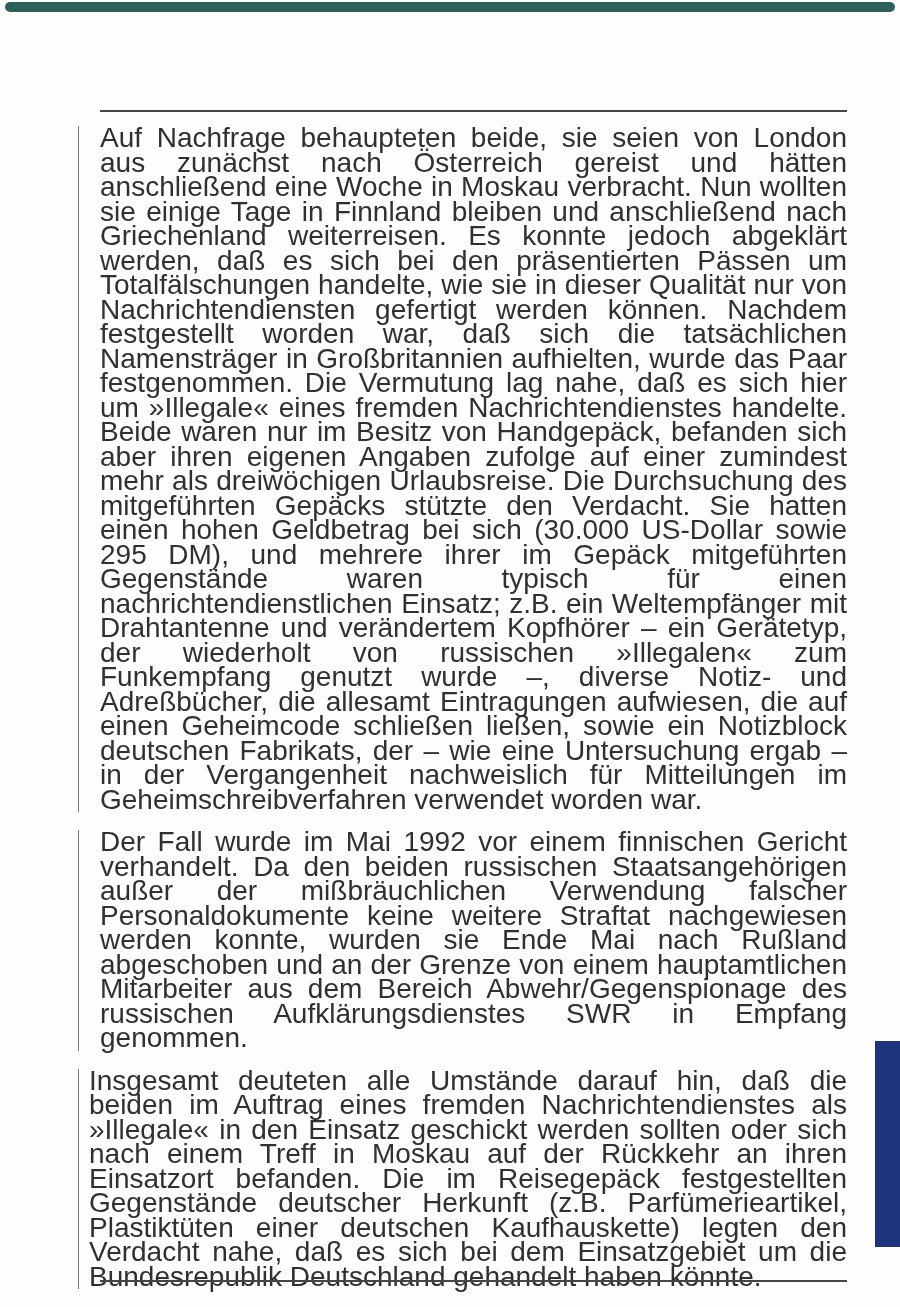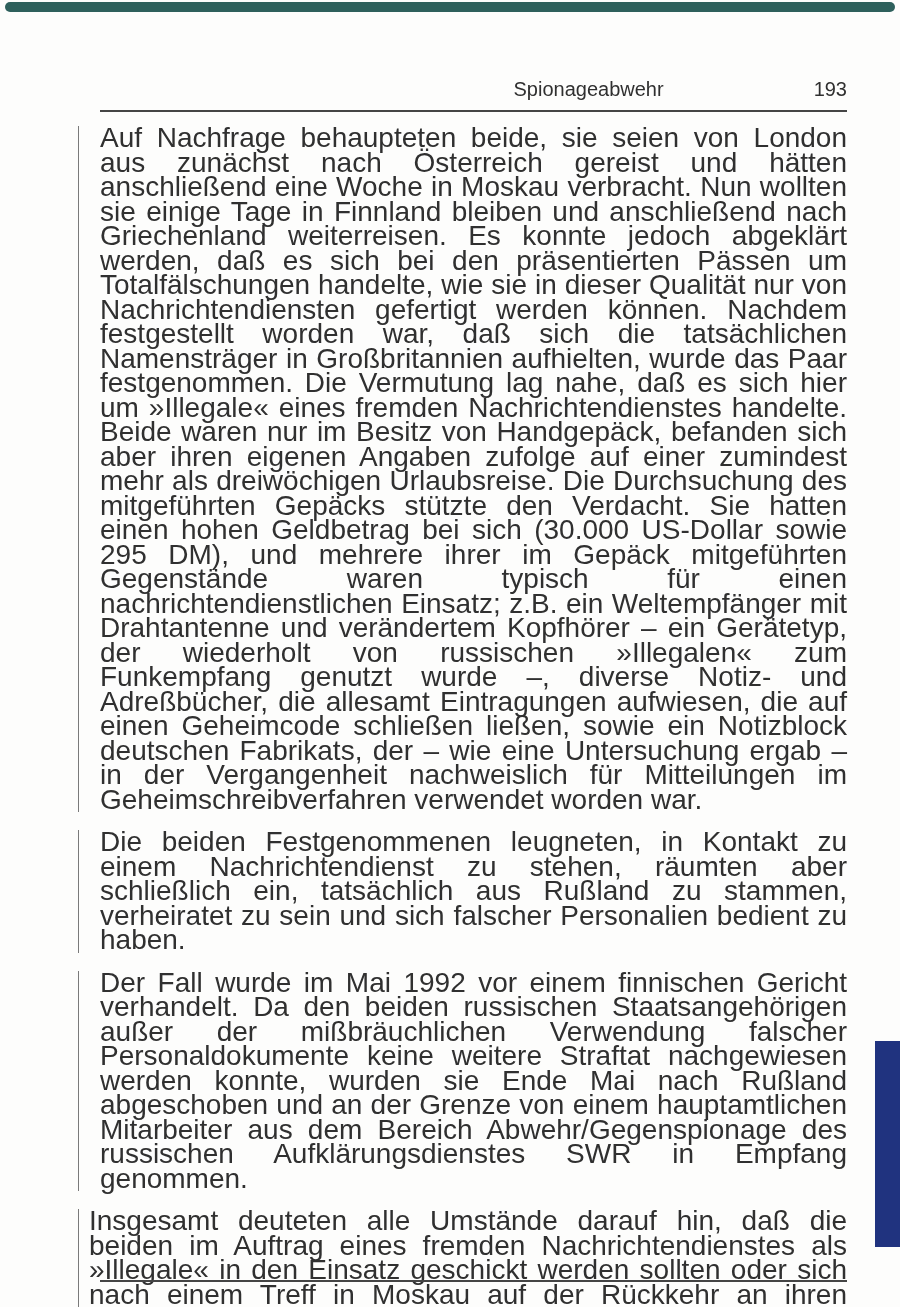--- a/index.html
+++ b/index.html
@@ -89,30 +89,25 @@
     background: var(--thumb-tab, #20337f);
   }
 </style>
 </head>
 <body>
 
 <div class="page">
 
   <div class="top-bar"></div>
 
-  <div class="header-row">
-    <span class="header-title">Spionageabwehr</span>
-    <span class="page-number">193</span>
-  </div>
 
   <div class="header-rule"></div>
 
   <div class="text-block">
     <p class="para">Auf Nachfrage behaupteten beide, sie seien von London aus zunächst nach Österreich gereist und hätten anschließend eine Woche in Moskau verbracht. Nun wollten sie einige Tage in Finnland bleiben und anschließend nach Griechenland weiterreisen. Es konnte jedoch abgeklärt werden, daß es sich bei den präsentierten Pässen um Totalfälschungen handelte, wie sie in dieser Qualität nur von Nachrichtendiensten gefertigt werden können. Nachdem festgestellt worden war, daß sich die tatsächlichen Namensträger in Großbritannien aufhielten, wurde das Paar festgenommen. Die Vermutung lag nahe, daß es sich hier um »Illegale« eines fremden Nachrichtendienstes handelte. Beide waren nur im Besitz von Handgepäck, befanden sich aber ihren eigenen Angaben zufolge auf einer zumindest mehr als dreiwöchigen Urlaubsreise. Die Durchsuchung des mitgeführten Gepäcks stützte den Verdacht. Sie hatten einen hohen Geldbetrag bei sich (30.000 US-Dollar sowie 295 DM), und mehrere ihrer im Gepäck mitgeführten Gegenstände waren typisch für einen nachrichtendienstlichen Einsatz; z.B. ein Weltempfänger mit Drahtantenne und verändertem Kopfhörer – ein Gerätetyp, der wiederholt von russischen »Illegalen« zum Funkempfang genutzt wurde –, diverse Notiz- und Adreßbücher, die allesamt Eintragungen aufwiesen, die auf einen Geheimcode schließen ließen, sowie ein Notizblock deutschen Fabrikats, der – wie eine Untersuchung ergab – in der Vergangenheit nachweislich für Mitteilungen im Geheimschreibverfahren verwendet worden war.</p>
-    <p class="para">Die beiden Festgenommenen leugneten, in Kontakt zu einem Nachrichtendienst zu stehen, räumten aber schließlich ein, tatsächlich aus Rußland zu stammen, verheiratet zu sein und sich falscher Personalien bedient zu haben.</p>
     <p class="para">Der Fall wurde im Mai 1992 vor einem finnischen Gericht verhandelt. Da den beiden russischen Staatsangehörigen außer der mißbräuchlichen Verwendung falscher Personaldokumente keine weitere Straftat nachgewiesen werden konnte, wurden sie Ende Mai nach Rußland abgeschoben und an der Grenze von einem hauptamtlichen Mitarbeiter aus dem Bereich Abwehr/Gegenspionage des russischen Aufklärungsdienstes SWR in Empfang genommen.</p>
     <p class="para">Insgesamt deuteten alle Umstände darauf hin, daß die beiden im Auftrag eines fremden Nachrichtendienstes als »Illegale« in den Einsatz geschickt werden sollten oder sich nach einem Treff in Moskau auf der Rückkehr an ihren Einsatzort befanden. Die im Reisegepäck festgestellten Gegenstände deutscher Herkunft (z.B. Parfümerieartikel, Plastiktüten einer deutschen Kaufhauskette) legten den Verdacht nahe, daß es sich bei dem Einsatzgebiet um die Bundesrepublik Deutschland gehandelt haben könnte.</p>
   </div>
 
   <div class="footer-rule"></div>
 
   <div class="thumb-tab"></div>
 
 </div>
 

